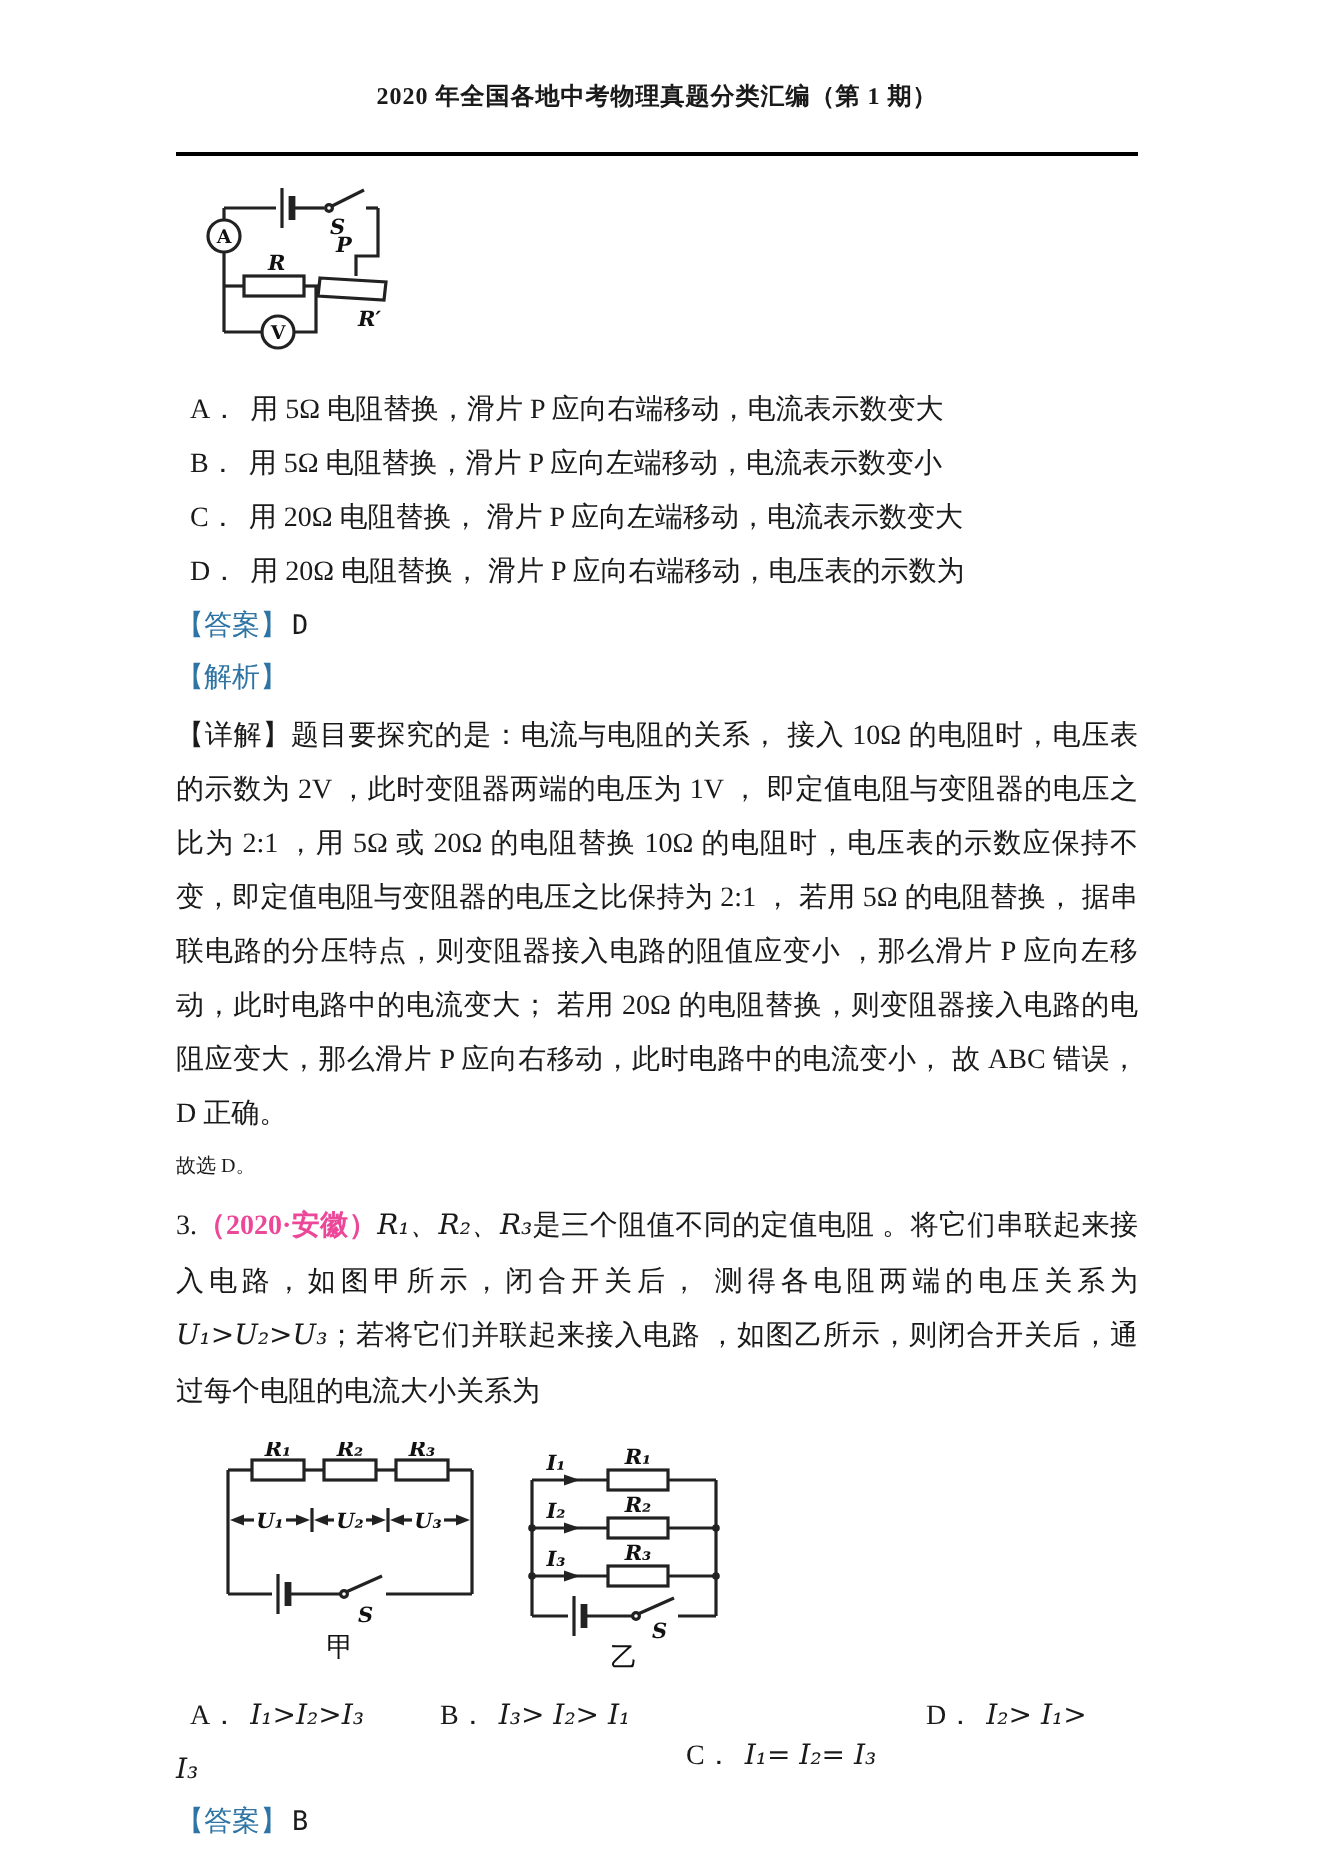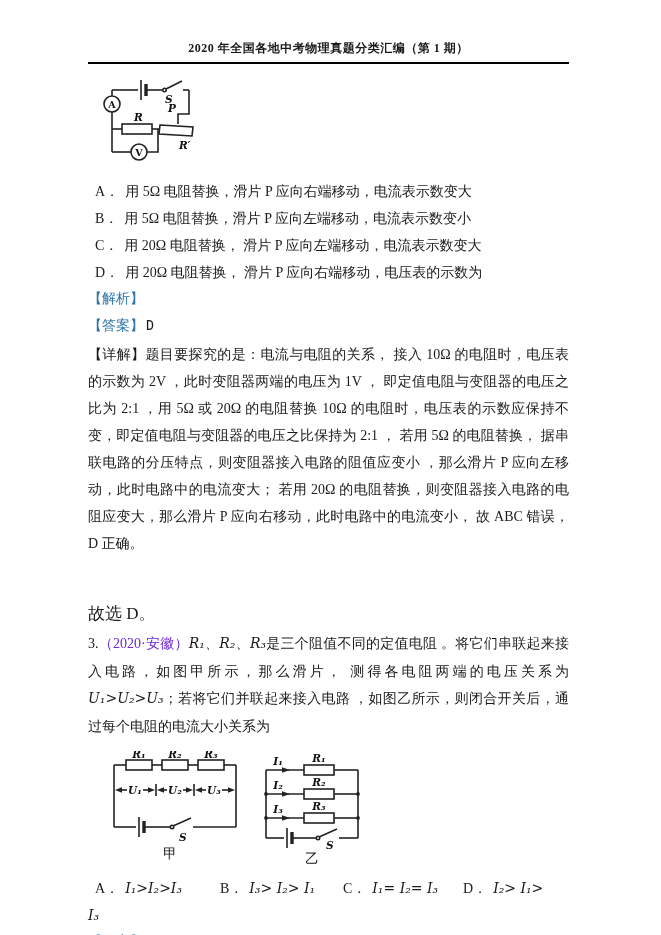--- a/index.html
+++ b/index.html
@@ -3,38 +3,38 @@
 <meta charset="utf-8">
 <style>
   * { margin:0; padding:0; box-sizing:border-box; }
   html,body { background:#ffffff; }
   body {
     width:661px; height:935px; position:relative; overflow:hidden;
     font-family:"Liberation Serif","DejaVu Serif",serif;
     color:#1a1a1a;
   }
   .content { position:absolute; left:88px; top:40px; width:481px; }
-  .header-title { text-align:center; font-size:12px; font-weight:bold; letter-spacing:.5px; padding-bottom:5px; }
+  .header-title { text-align:center; font-size:12px; font-weight:bold; letter-spacing:.5px; padding-bottom:19px; }
   .header-rule { border-bottom:2px solid #000; width:100%; }
   .circuit1-wrap { margin:12px 0 0 6px; }
   .opt-list { list-style:none; margin-top:7px; }
   .opt-line { font-size:14px; line-height:27px; padding-left:7px; white-space:nowrap; }
   .opt-label { margin-right:6px; }
   .tagline { font-size:14px; line-height:26px; }
   .tag { color:#2e74a4; }
   .ans-val { margin-left:2px; font-family:"DejaVu Sans Mono",monospace; font-size:13.5px; }
   .detail-para { font-size:14px; line-height:27px; text-align:justify; margin-top:2px; }
-  .conclusion { font-size:17px; line-height:26px;margin-top:44px; }
+  .conclusion { font-size:10px; line-height:26px; }
   .q3-para { font-size:14px; line-height:27.5px; text-align:justify; margin-top:3px; }
-  .red { color:#6d28d9; }
+  .red { color:#ec4899;font-weight:bold; }
   .var { font-family:"DejaVu Serif",serif; font-style:italic; }
   .circuits-row { display:flex; align-items:center; gap:10px; margin:8px 0 0 6px; }
   .q3-opts { position:relative; height:28px; margin-top:6px; font-size:14px; line-height:28px; }
   .q3-opt { position:absolute; top:0; white-space:nowrap; }
-  .q3-opt-a { left:7px; } .q3-opt-b { left:132px; } .q3-opt-c { left:255px; } .q3-opt-d { left:375px;text-align:center; }
+  .q3-opt-a { left:7px; } .q3-opt-b { left:132px; } .q3-opt-c { left:255px;margin-top:20px; } .q3-opt-d { left:375px;text-align:center; }
   .q3-overflow { font-size:14px; line-height:26px; }
   svg { display:block; }
   .wire { stroke:#222; stroke-width:1.6; fill:none; }
   .thick { stroke:#222; stroke-width:3.4; fill:none; }
   .comp { stroke:#222; stroke-width:1.6; fill:#fff; }
   .dot { fill:#222; stroke:none; }
   .head { fill:#222; stroke:none; }
   .clabel { font-family:"DejaVu Serif",serif; font-style:italic; font-size:10.5px; fill:#111; font-weight:bold; }
   .csym  { font-family:"DejaVu Serif",serif; font-size:9.5px; fill:#111; font-weight:bold; }
   .cjk   { font-family:"Liberation Serif","DejaVu Serif",serif; font-size:13.5px; fill:#111; }
@@ -83,27 +83,27 @@
     </svg>
   </div>
 
   <ul class="opt-list">
     <li class="opt-line"><span class="opt-label">A．</span><span>用 5Ω 电阻替换，滑片 P 应向右端移动，电流表示数变大</span></li>
     <li class="opt-line"><span class="opt-label">B．</span><span>用 5Ω 电阻替换，滑片 P 应向左端移动，电流表示数变小</span></li>
     <li class="opt-line"><span class="opt-label">C．</span><span>用 20Ω 电阻替换， 滑片 P 应向左端移动，电流表示数变大</span></li>
     <li class="opt-line"><span class="opt-label">D．</span><span>用 20Ω 电阻替换， 滑片 P 应向右端移动，电压表的示数为</span></li>
   </ul>
 
+  <div class="tagline"><span class="tag">【答案】</span><span class="ans-val">D</span></div>
   <div class="tagline"><span class="tag">【解析】</span></div>
-  <div class="tagline"><span class="tag">【答案】</span><span class="ans-val">D</span></div>
 
   <div class="detail-para"><span>【详解】</span><span>题目要探究的是：电流与电阻的关系， 接入 10Ω 的电阻时，电压表的示数为 2V ，此时变阻器两端的电压为 1V ， 即定值电阻与变阻器的电压之比为 2:1 ，用 5Ω 或 20Ω 的电阻替换 10Ω 的电阻时，电压表的示数应保持不变，即定值电阻与变阻器的电压之比保持为 2:1 ， 若用 5Ω 的电阻替换， 据串联电路的分压特点，则变阻器接入电路的阻值应变小 ，那么滑片 P 应向左移动，此时电路中的电流变大； 若用 20Ω 的电阻替换，则变阻器接入电路的电阻应变大，那么滑片 P 应向右移动，此时电路中的电流变小， 故 ABC 错误，D 正确。</span></div>
   <div class="conclusion">故选 D。</div>
 
-  <div class="q3-para"><span>3.</span><span class="red">（2020·安徽）</span><span class="var">R₁、R₂、R₃</span><span>是三个阻值不同的定值电阻 。将它们串联起来接入电路，如图甲所示，那么滑片， 测得各电阻两端的电压关系为 </span><span class="var">U₁&gt;U₂&gt;U₃</span><span>；若将它们并联起来接入电路 ，如图乙所示，则闭合开关后，通过每个电阻的电流大小关系为</span></div>
+  <div class="q3-para"><span>3.</span><span class="red">（2020·安徽）</span><span class="var">R₁、R₂、R₃</span><span>是三个阻值不同的定值电阻 。将它们串联起来接入电路，如图甲所示，闭合开关后， 测得各电阻两端的电压关系为 </span><span class="var">U₁&gt;U₂&gt;U₃</span><span>；若将它们并联起来接入电路 ，如图乙所示，则闭合开关后，通过每个电阻的电流大小关系为</span></div>
 
   <div class="circuits-row">
 
     <svg width="152" height="114" viewBox="0 0 152 114">
       <path class="wire" d="M20,14 H32"></path>
       <rect class="comp" x="32" y="9" width="26" height="10"></rect>
       <path class="wire" d="M58,14 H68"></path>
       <rect class="comp" x="68" y="9" width="26" height="10"></rect>
       <path class="wire" d="M94,14 H104"></path>
       <rect class="comp" x="104" y="9" width="26" height="10"></rect>

